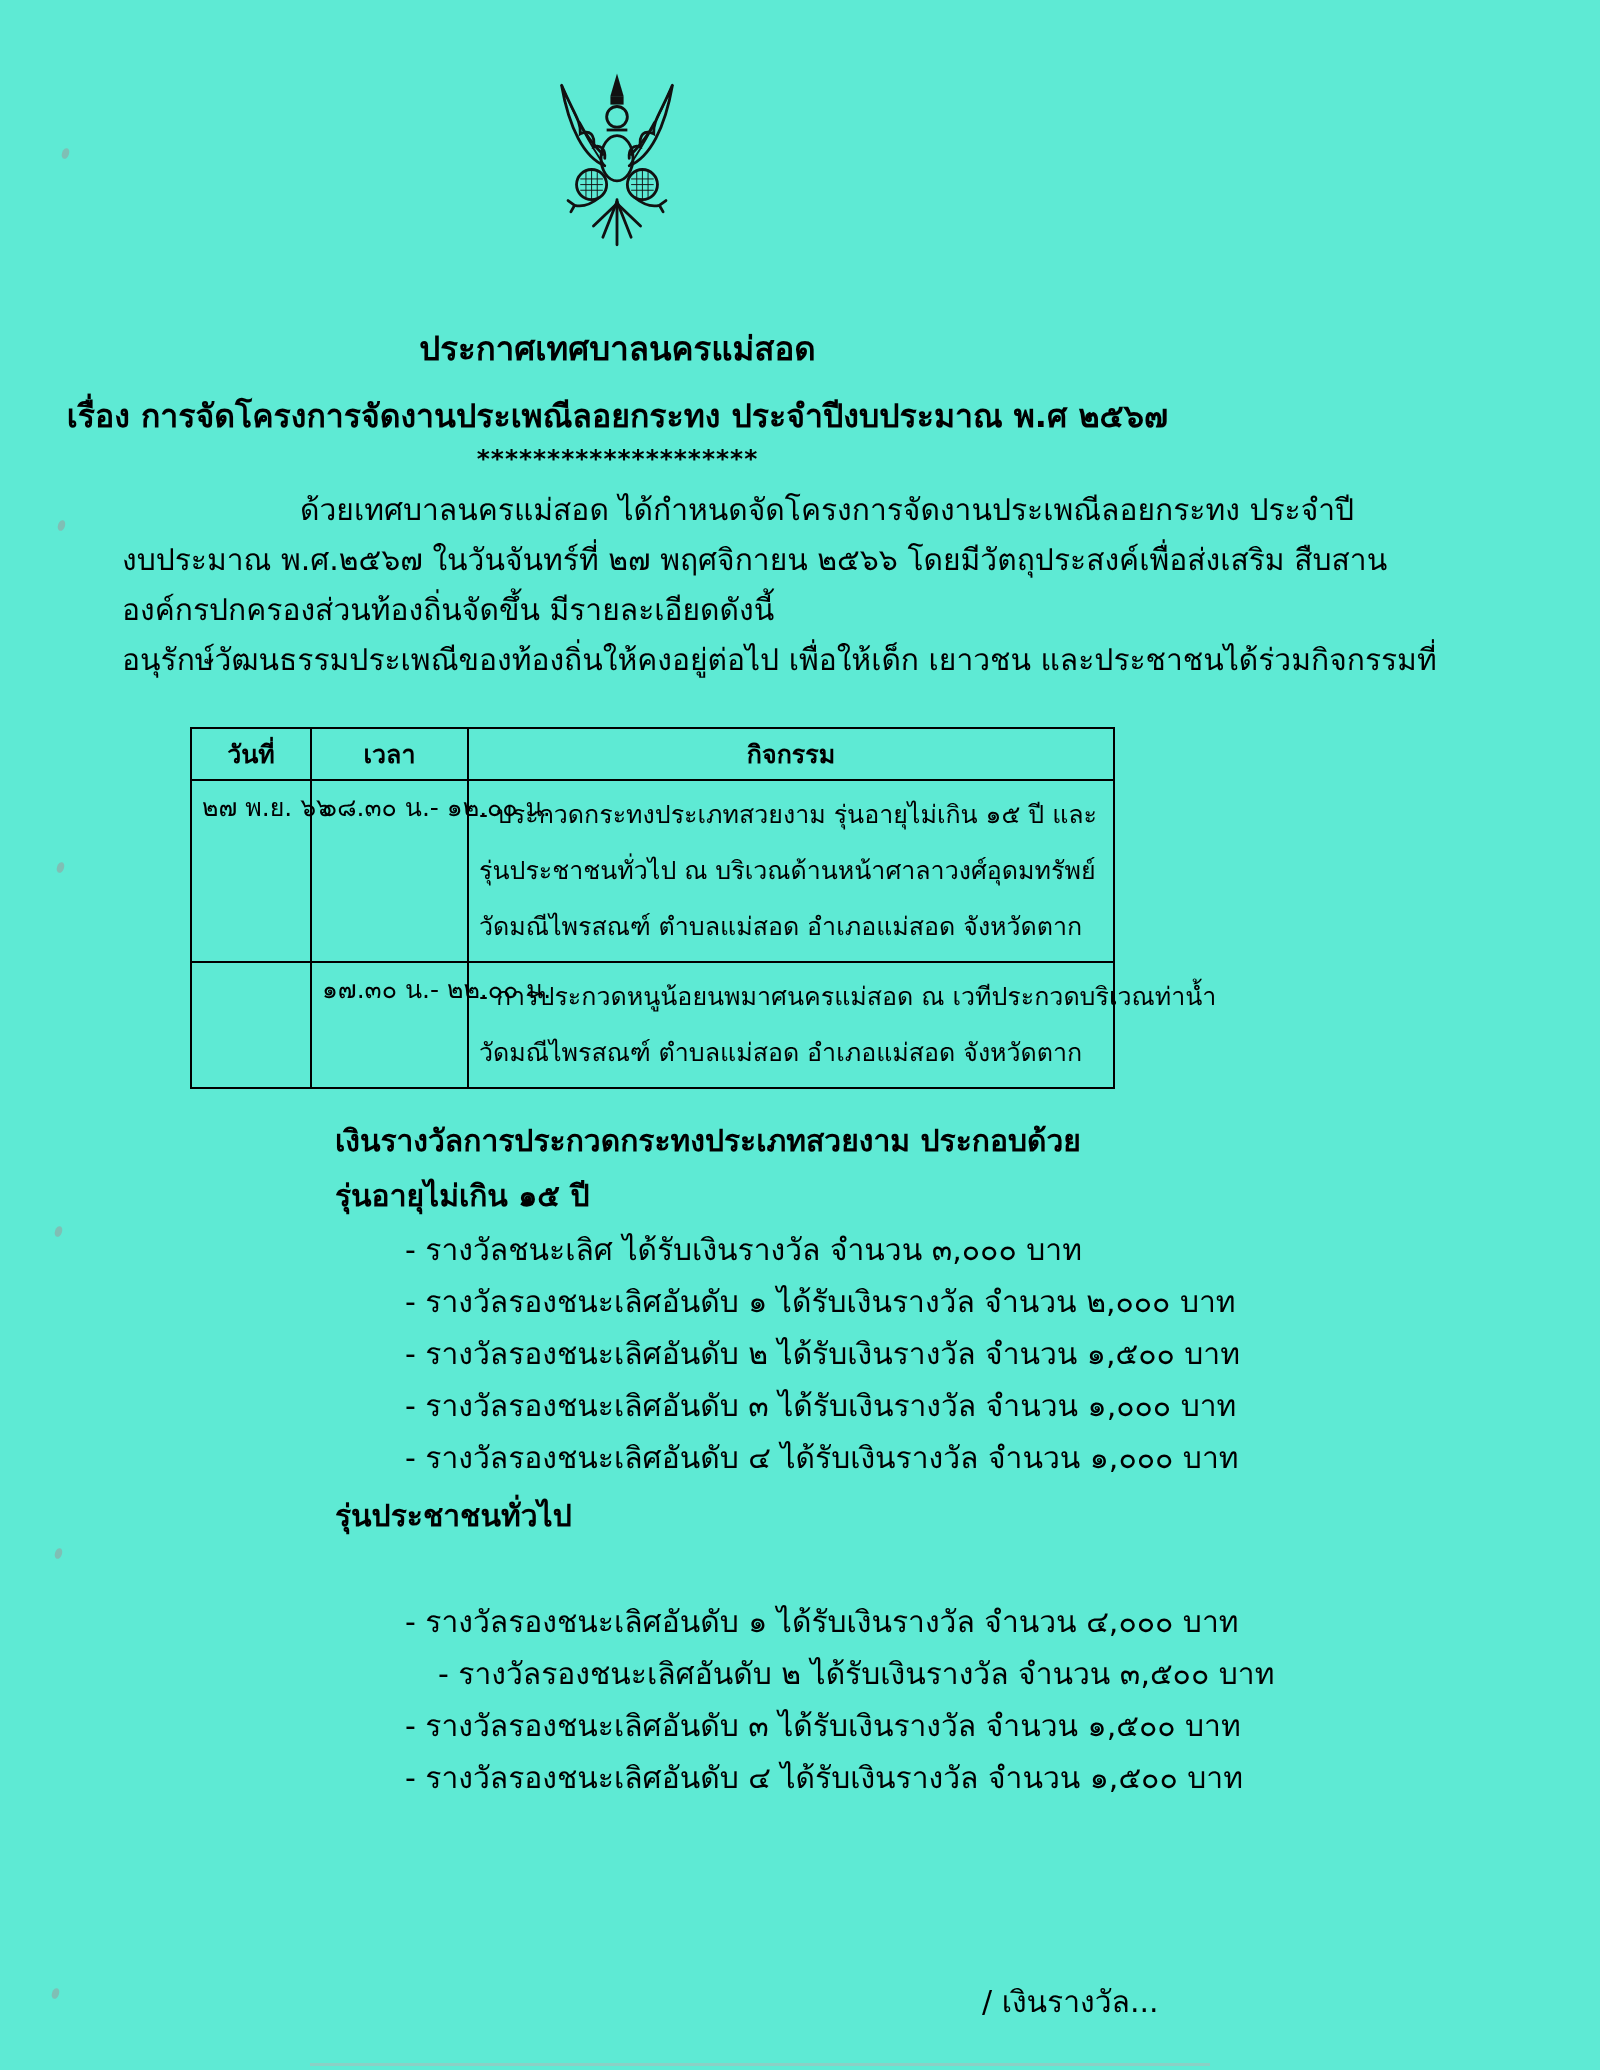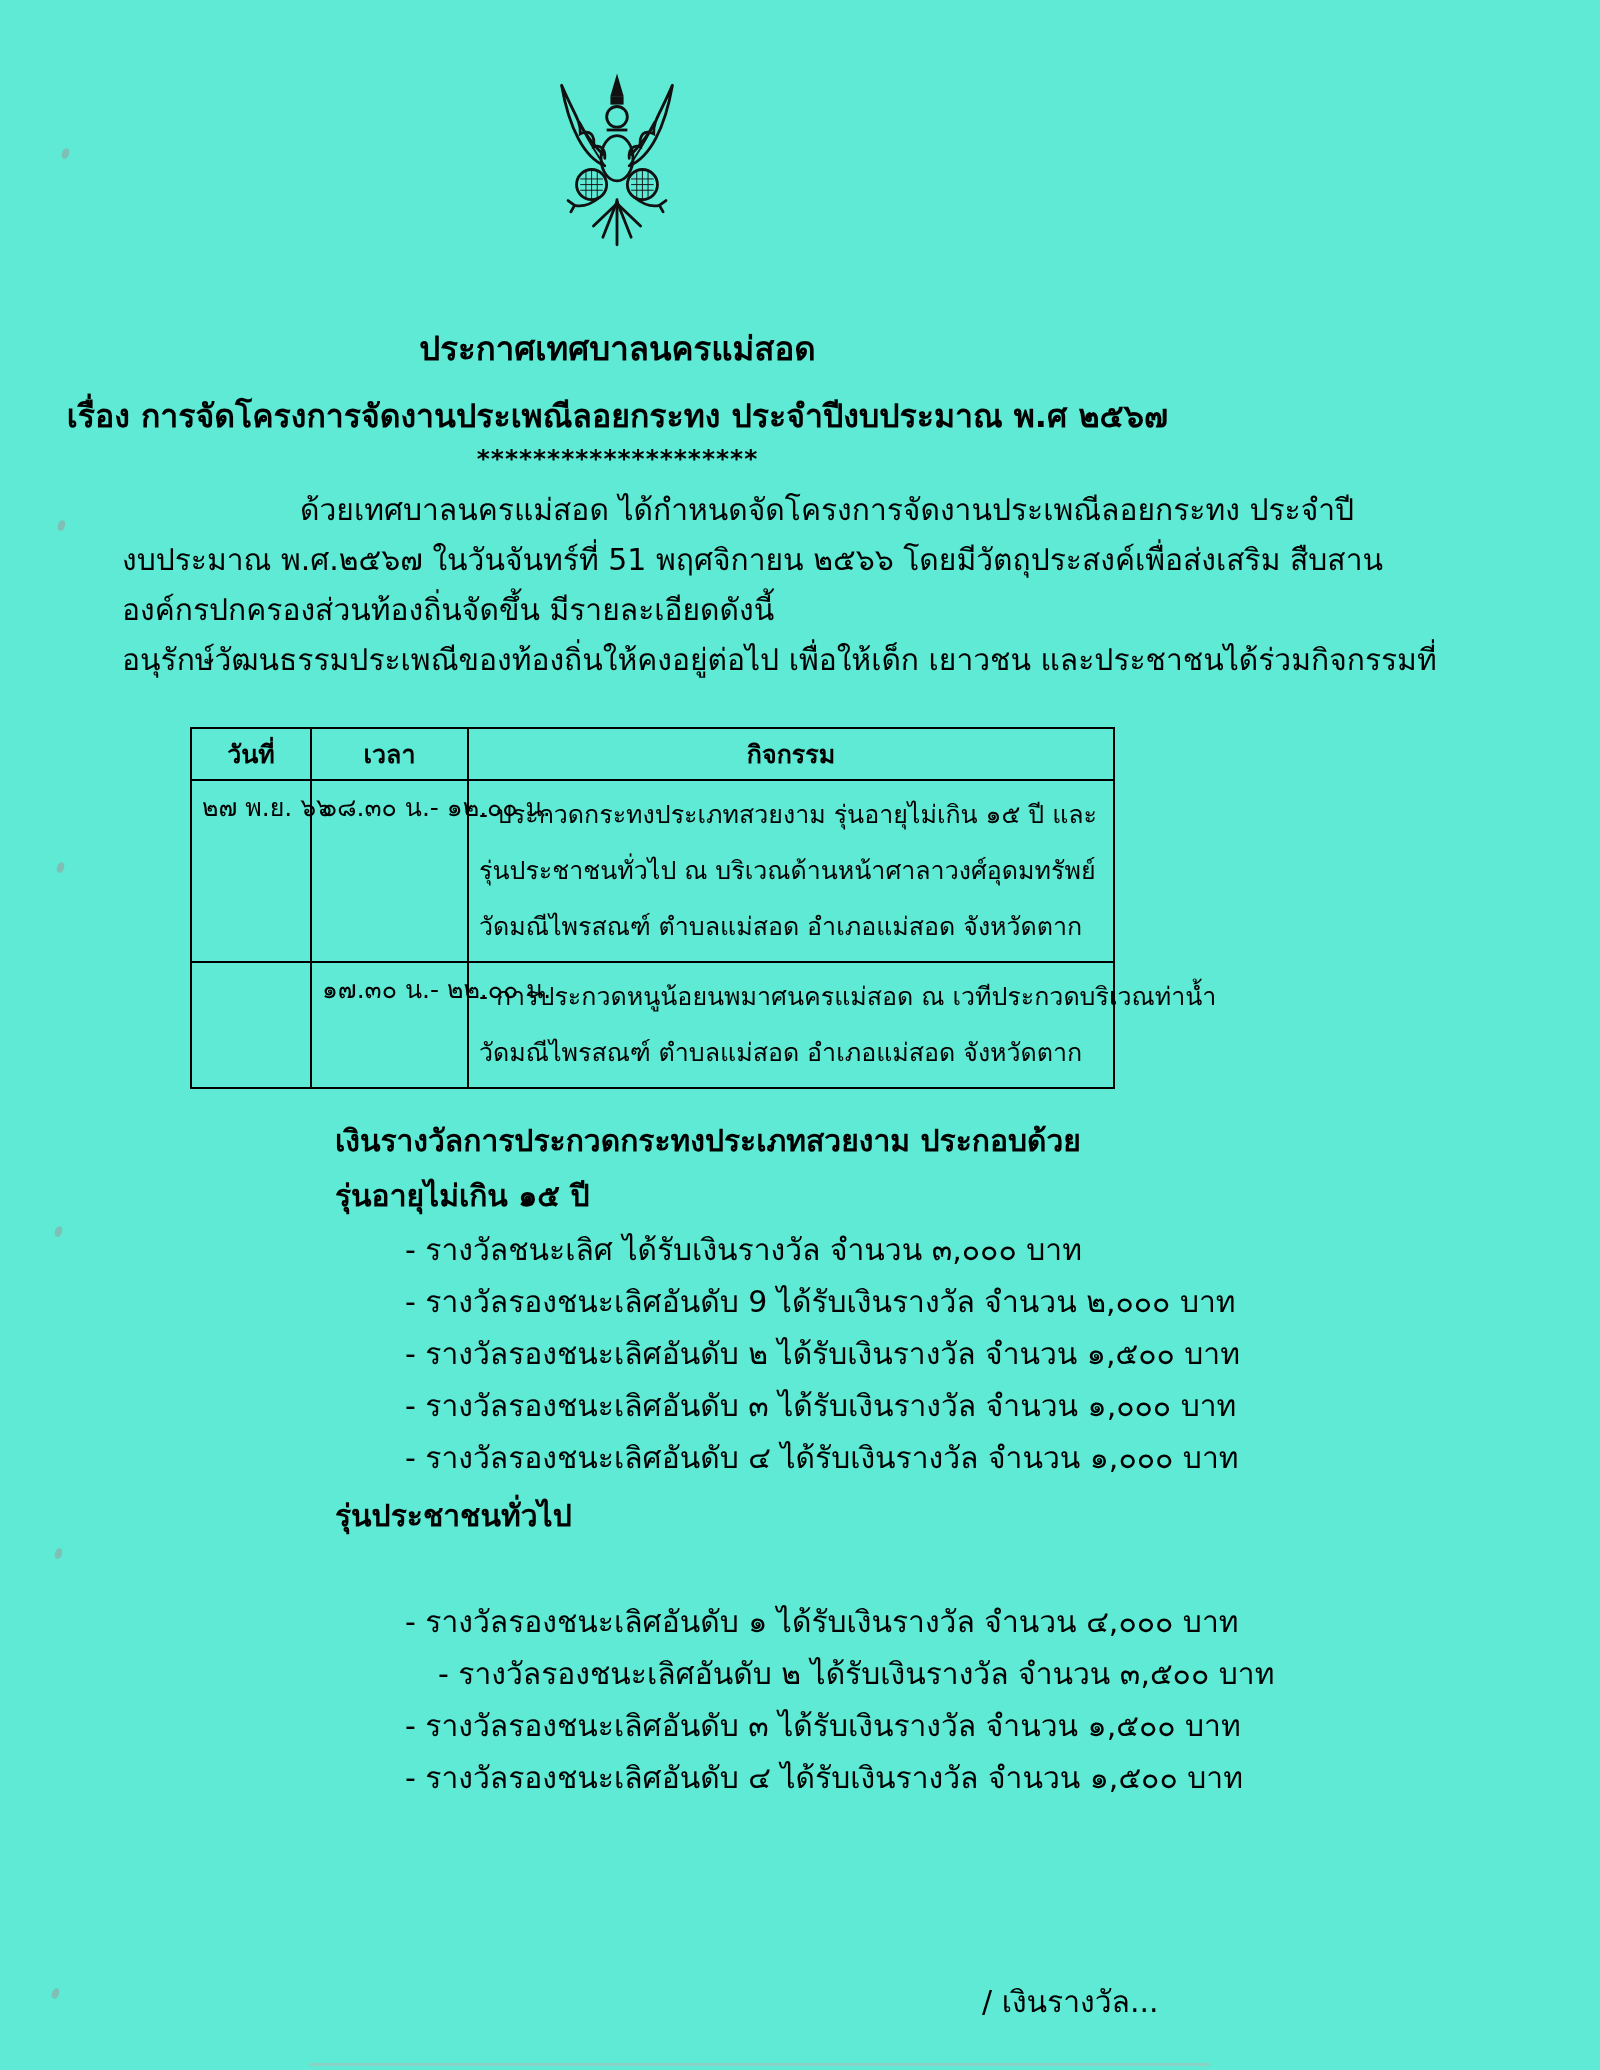--- a/index.html
+++ b/index.html
@@ -91,21 +91,21 @@
       </g>
     </svg>
   </div>
 
   <div class="abs center-band doc-title" style="top:322px;">ประกาศเทศบาลนครแม่สอด</div>
   <div class="abs center-band doc-subject" style="top:390px;">เรื่อง การจัดโครงการจัดงานประเพณีลอยกระทง ประจำปีงบประมาณ พ.ศ ๒๕๖๗</div>
   <div class="abs center-band divider" style="top:444px;">********************</div>
 
   <div class="abs" style="left:122px;top:485px;width:1010px;">
     <div class="body-line indent">ด้วยเทศบาลนครแม่สอด ได้กำหนดจัดโครงการจัดงานประเพณีลอยกระทง ประจำปี</div>
-    <div class="body-line">งบประมาณ พ.ศ.๒๕๖๗ ในวันจันทร์ที่ 51 พฤศจิกายน ๒๕๖๖ โดยมีวัตถุประสงค์เพื่อส่งเสริม สืบสาน</div>
+    <div class="body-line">งบประมาณ พ.ศ.๒๕๖๗ ในวันจันทร์ที่ ๒๗ พฤศจิกายน ๒๕๖๖ โดยมีวัตถุประสงค์เพื่อส่งเสริม สืบสาน</div>
     <div class="body-line">องค์กรปกครองส่วนท้องถิ่นจัดขึ้น มีรายละเอียดดังนี้</div>
     <div class="body-line">อนุรักษ์วัฒนธรรมประเพณีของท้องถิ่นให้คงอยู่ต่อไป เพื่อให้เด็ก เยาวชน และประชาชนได้ร่วมกิจกรรมที่</div>
   </div>
 
   <div class="abs" style="left:190px;top:727px;">
     <table class="schedule">
       <colgroup>
         <col style="width:120px">
           <col style="width:157px">
           <col style="width:646px">
@@ -134,21 +134,21 @@
         </td>
       </tr>
     </tbody>
       </table>
   </div>
 
   <div class="abs prize-head" style="left:335px;top:1117px;">เงินรางวัลการประกวดกระทงประเภทสวยงาม ประกอบด้วย</div>
 
   <div class="abs prize-head" style="left:335px;top:1172px;">รุ่นอายุไม่เกิน ๑๕ ปี</div>
   <div class="abs prize-item" style="left:405px;top:1226px;">- รางวัลชนะเลิศ ได้รับเงินรางวัล จำนวน ๓,๐๐๐ บาท</div>
-  <div class="abs prize-item" style="left:405px;top:1278px;">- รางวัลรองชนะเลิศอันดับ 9 ได้รับเงินรางวัล จำนวน ๒,๐๐๐ บาท</div>
+  <div class="abs prize-item" style="left:405px;top:1278px;">- รางวัลรองชนะเลิศอันดับ ๑ ได้รับเงินรางวัล จำนวน ๒,๐๐๐ บาท</div>
   <div class="abs prize-item" style="left:405px;top:1330px;">- รางวัลรองชนะเลิศอันดับ ๒ ได้รับเงินรางวัล จำนวน ๑,๕๐๐ บาท</div>
   <div class="abs prize-item" style="left:405px;top:1382px;">- รางวัลรองชนะเลิศอันดับ ๓ ได้รับเงินรางวัล จำนวน ๑,๐๐๐ บาท</div>
   <div class="abs prize-item" style="left:405px;top:1434px;">- รางวัลรองชนะเลิศอันดับ ๔ ได้รับเงินรางวัล จำนวน ๑,๐๐๐ บาท</div>
 
   <div class="abs prize-head" style="left:335px;top:1492px;">รุ่นประชาชนทั่วไป</div>
   <div class="abs prize-item" style="left:405px;top:1598px;">- รางวัลรองชนะเลิศอันดับ ๑ ได้รับเงินรางวัล จำนวน ๔,๐๐๐ บาท</div>
   <div class="abs prize-item" style="left:405px;top:1650px;margin-left:33px;">- รางวัลรองชนะเลิศอันดับ ๒ ได้รับเงินรางวัล จำนวน ๓,๕๐๐ บาท</div>
   <div class="abs prize-item" style="left:405px;top:1702px;">- รางวัลรองชนะเลิศอันดับ ๓ ได้รับเงินรางวัล จำนวน ๑,๕๐๐ บาท</div>
   <div class="abs prize-item" style="left:405px;top:1754px;">- รางวัลรองชนะเลิศอันดับ ๔ ได้รับเงินรางวัล จำนวน ๑,๕๐๐ บาท</div>
 

